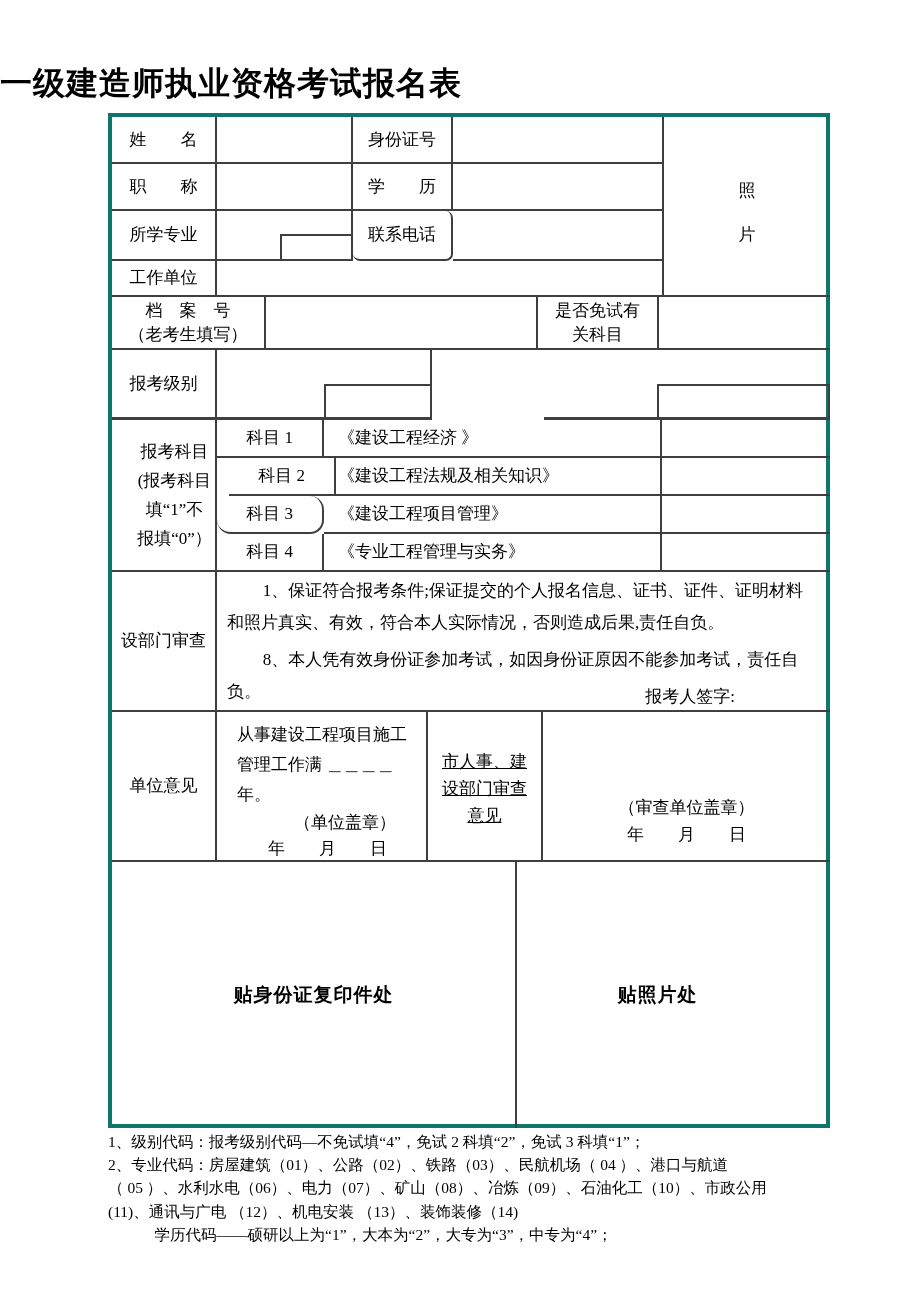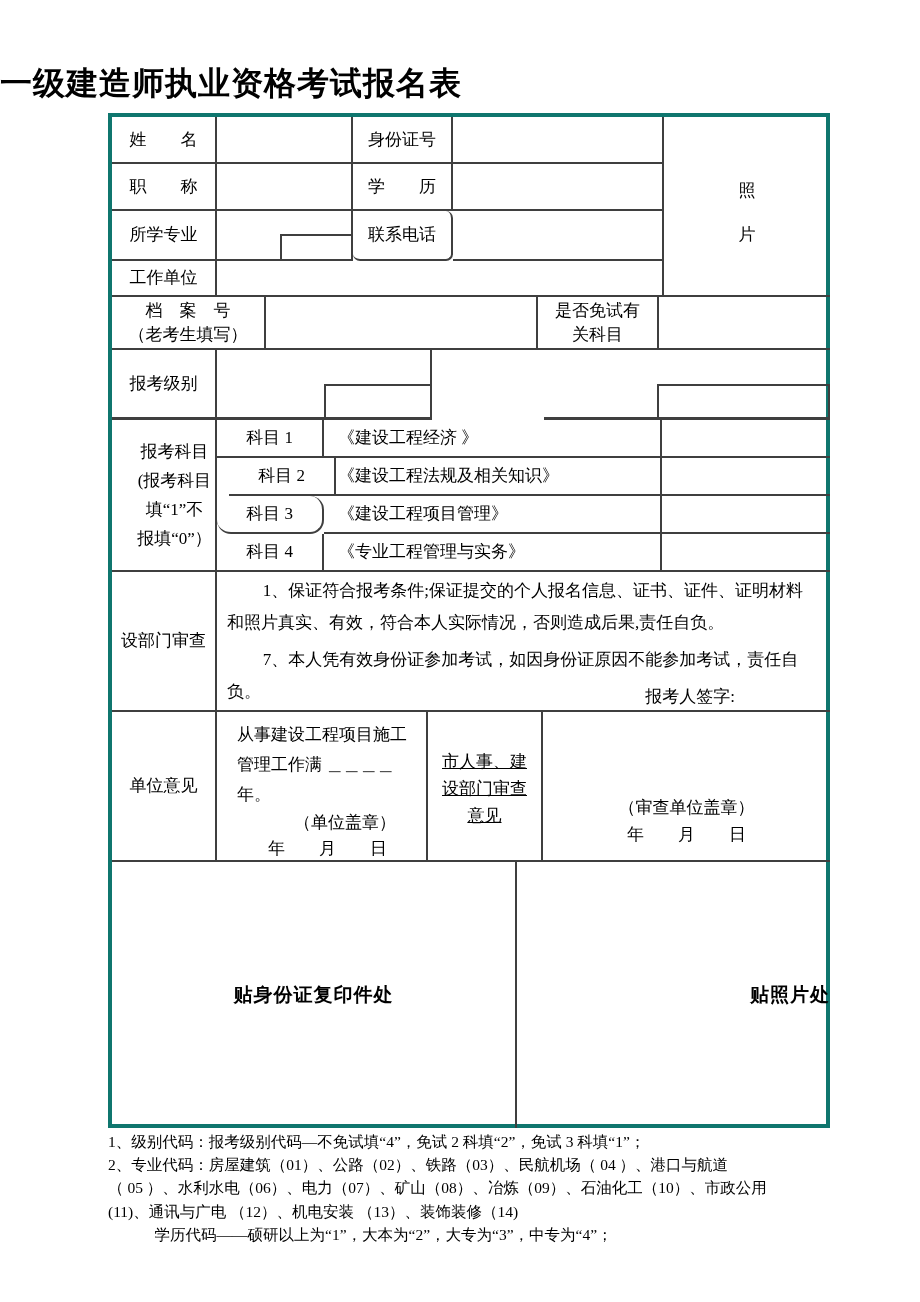--- a/index.html
+++ b/index.html
@@ -129,21 +129,21 @@
     <div class="cell left-al" style="left:212px;top:379px;width:338px;height:38px;">《建设工程项目管理》</div>
     <div class="cell no-rb" style="left:550px;top:379px;width:168px;height:38px;"></div>
 
     <div class="cell" style="left:105px;top:417px;width:107px;height:38px;">科目 4</div>
     <div class="cell left-al" style="left:212px;top:417px;width:338px;height:38px;">《专业工程管理与实务》</div>
     <div class="cell no-rb" style="left:550px;top:417px;width:168px;height:38px;"></div>
 
     <div class="cell" style="left:0;top:455px;width:105px;height:140px;">设部门审查</div>
     <div class="cell no-rb integrity-content" style="left:105px;top:455px;width:613px;height:140px;">
       <div class="para">1、保证符合报考条件;保证提交的个人报名信息、证书、证件、证明材料和照片真实、有效，符合本人实际情况，否则造成后果,责任自负。</div>
-      <div class="para para2">7、本人凭有效身份证参加考试，如因身份证原因不能参加考试，责任自负。</div>
+      <div class="para para2">8、本人凭有效身份证参加考试，如因身份证原因不能参加考试，责任自负。</div>
       <div class="sign-line">报考人签字:</div>
     </div>
 
     <div class="cell" style="left:0;top:595px;width:105px;height:150px;">单位意见</div>
     <div class="cell unit-cell2" style="left:105px;top:595px;width:211px;height:150px;">
       <div class="exp pre">从事建设工程项目施工
 管理工作满 ＿＿＿＿年。</div>
       <div class="spacer"></div>
       <div class="seal">（单位盖章）</div>
       <div class="date">年　　月　　日</div>
@@ -152,21 +152,21 @@
 设部门审查
 意见</div>
     <div class="cell no-rb unit-cell4" style="left:431px;top:595px;width:287px;height:150px;">
       <div class="rl">（审查单位盖章）</div>
       <div class="rl">年　　月　　日</div>
     </div>
 
     <div class="cell no-bb" style="left:0;top:745px;width:405px;height:266px;">
       <span class="paste-label">贴身份证复印件处</span>
     </div>
-    <div class="cell no-bb no-rb" style="left:405px;top:745px;width:313px;height:266px;justify-content:flex-end;">
+    <div class="cell no-bb no-rb" style="left:389px;top:745px;width:313px;height:266px;">
       <span class="paste-label">贴照片处</span>
     </div>
 
   </div>
 
   <div class="notes">
     <div>1、级别代码：报考级别代码—不免试填“4”，免试 2 科填“2”，免试 3 科填“1”；</div>
     <div>2、专业代码：房屋建筑（01）、公路（02）、铁路（03）、民航机场（ 04 ）、港口与航道</div>
     <div>（ 05 ）、水利水电（06）、电力（07）、矿山（08）、冶炼（09）、石油化工（10）、市政公用</div>
     <div>(11)、通讯与广电 （12）、机电安装 （13）、装饰装修（14)</div>

